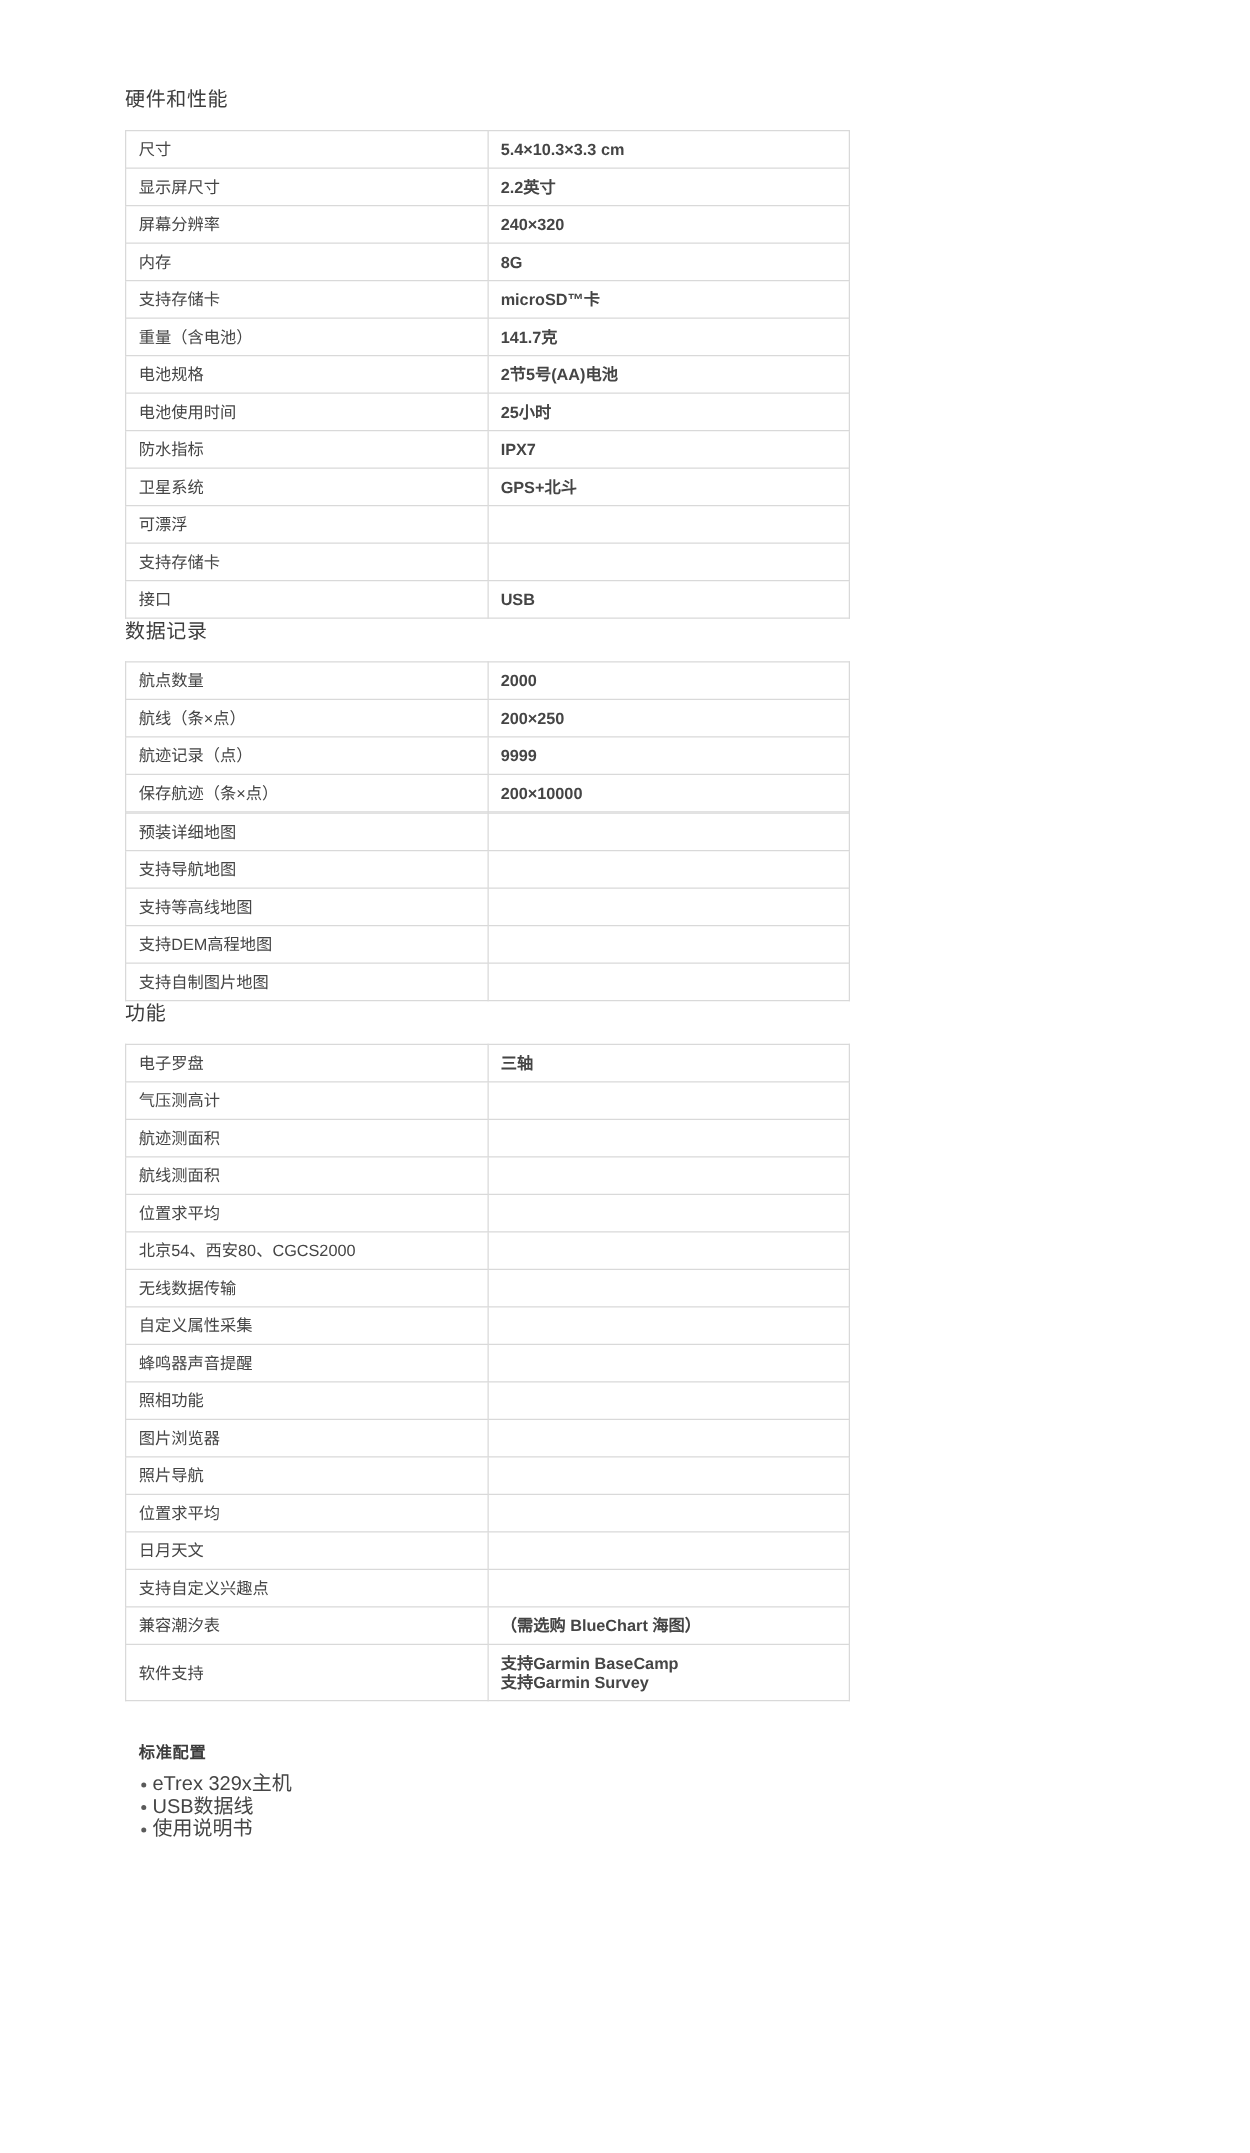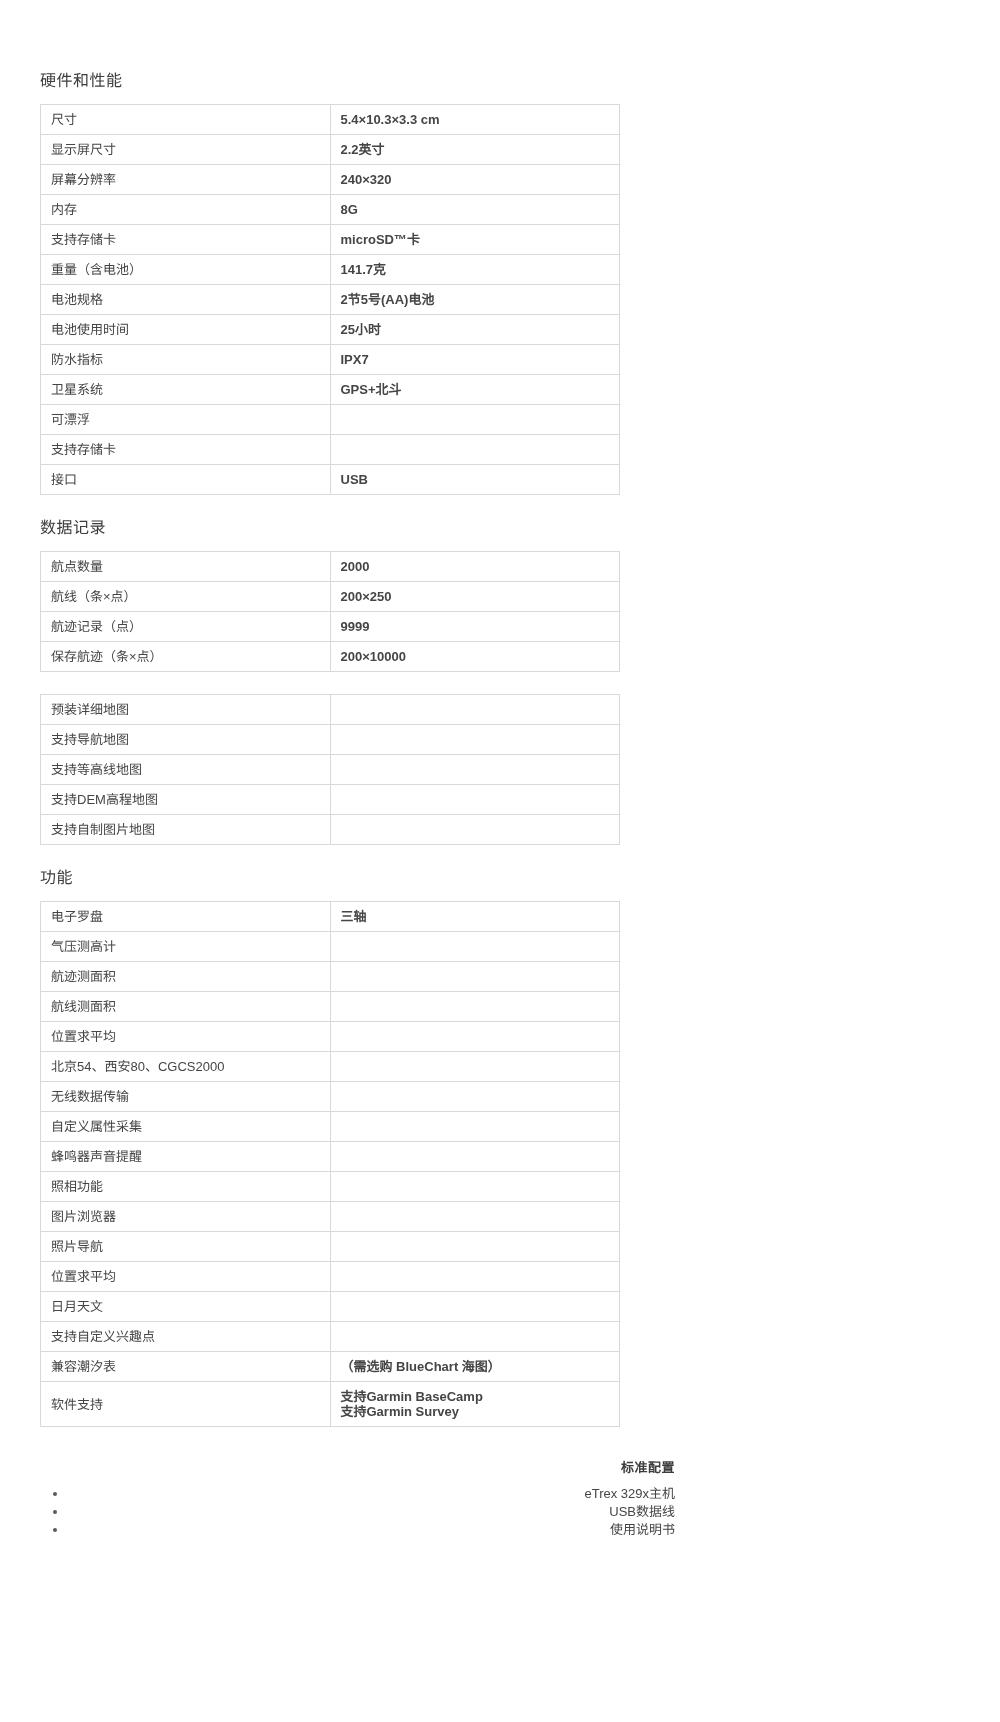--- a/index.html
+++ b/index.html
@@ -11,24 +11,24 @@
   * { margin: 0; padding: 0; box-sizing: border-box; }
   html, body {
     background: var(--bg-color);
     font-family: "Liberation Sans", "DejaVu Sans", sans-serif;
     color: var(--text-color);
   }
   .page {
     width: 1000px;
     min-height: 1722px;
     background: var(--bg-color);
-    padding: 70px 0 60px 40px;
+    padding: 70px 0 60px 100px;
   }
   .spec-section { width: 635px; }
-  .spec-section + .spec-section { margin-top: 22px; }
+  .spec-section + .spec-section { }
   .section-title {
     font-size: 16px;
     font-weight: 400;
     line-height: 22px;
     color: var(--heading-color);
     margin-bottom: 12px;
     letter-spacing: 0.5px;
   }
   table.spec-table {
     width: 580px;
@@ -45,35 +45,33 @@
     color: var(--text-color);
   }
   td.label-cell { width: 50%; }
   td.value-cell { width: 50%; font-weight: bold; }
 
   .std-config { margin-top: 30px; width: 635px; }
   .std-title {
     font-size: 13px;
     font-weight: 700;
     color: var(--heading-color);
-    margin-left: 0;
+    margin-left: 11px;
     letter-spacing: 0.5px;
-    text-align: right;
   }
   ul.std-list {
     list-style: none;
     margin-top: 9px;
   }
   ul.std-list li {
     position: relative;
-    font-size: 13px;
+    font-size: 16px;
     line-height: 18px;
     padding-left: 22px;
     color: var(--text-color);
-    text-align: right;
   }
   ul.std-list li::before {
     content: "";
     position: absolute;
     left: 13px;
     top: 7px;
     width: 4px;
     height: 4px;
     border-radius: 50%;
     background: #5a5a5a;

